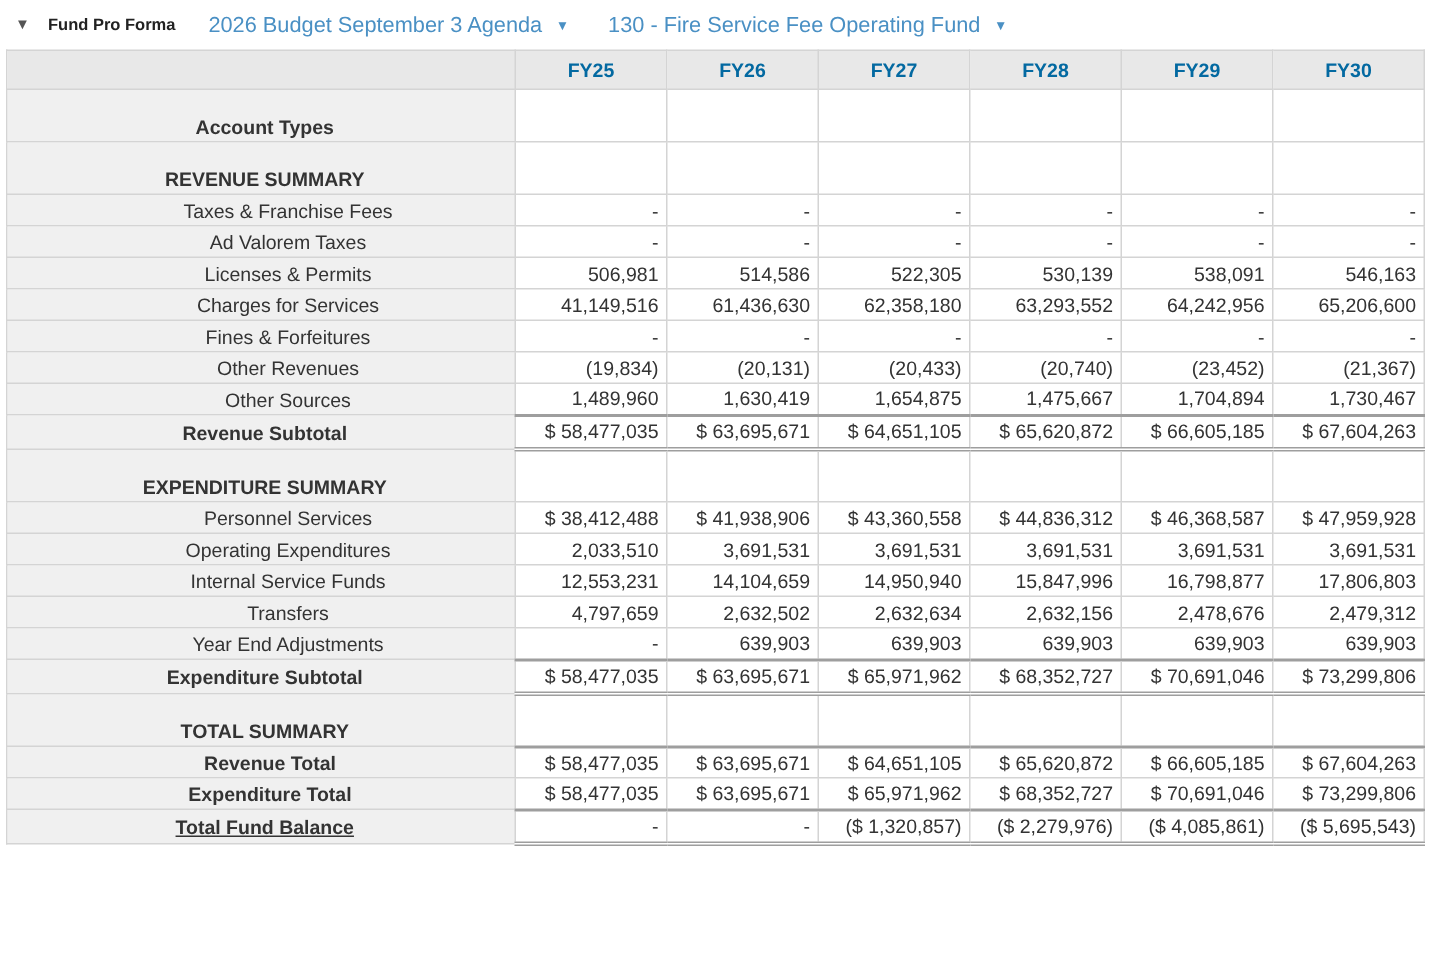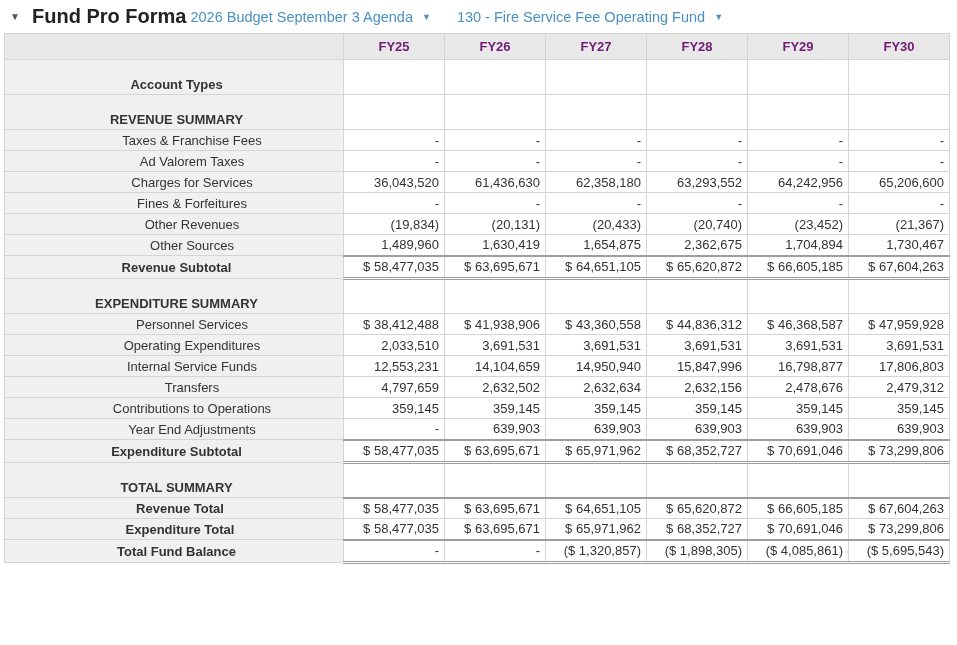--- a/index.html
+++ b/index.html
@@ -10,34 +10,34 @@
     --strong:#9e9e9e;
     --text:#333333;
   }
   *{box-sizing:border-box;margin:0;padding:0;}
   html,body{background:#ffffff;width:957px;height:645px;overflow:hidden;
     font-family:"Liberation Sans","DejaVu Sans",sans-serif;color:var(--text);}
 
   
   .topbar{height:33px;display:flex;align-items:center;padding-left:10px;background:#fff;}
   .collapse-caret{font-size:10px;color:#555;width:22px;cursor:pointer;}
-  .topbar-title{font-weight:bold;font-size:20px;color:#222;margin-right:4px;}
+  .topbar-title{font-weight:bold;font-size:11px;color:#222;margin-right:22px;}
   .topbar-link{display:flex;align-items:center;color:var(--blue);font-size:14.5px;
     margin-right:26px;cursor:pointer;white-space:nowrap;}
   .topbar-link .dd-caret{font-size:9px;margin-left:9px;color:var(--blue);}
 
   
   table.proforma{border-collapse:collapse;margin-left:4px;width:945px;table-layout:fixed;
     font-size:13px;}
   col.c-label{width:339px;}
   col.c-val{width:101px;}
   td,th{border:1px solid var(--border);overflow:hidden;white-space:nowrap;}
 
   thead th{background:var(--header-bg);font-weight:bold;height:26px;
-    color:#701a75;margin-top:20px;}
+    color:#0369a1;margin-top:20px;}
   thead th.corner{background:var(--header-bg);}
 
   .label-cell{background:var(--label-bg);text-align:center;padding-left:5px;}
   .value-cell{background:#ffffff;text-align:right;padding-right:5px;}
 
   tr.row-section td{height:35px;vertical-align:bottom;padding-bottom:2px;}
   tr.row-section .label-cell{font-weight:bold;}
 
   tr.row-detail td{height:21px;vertical-align:middle;}
   tr.row-detail .label-cell{padding-left:36px;}
@@ -45,21 +45,21 @@
   tr.row-subtotal td{height:23px;vertical-align:middle;}
   tr.row-subtotal .label-cell{font-weight:bold;}
   tr.row-subtotal .value-cell{border-top:2px solid var(--strong);
     border-bottom:3px double var(--strong);}
 
   tr.row-total td{height:21px;vertical-align:middle;}
   tr.row-total .label-cell{font-weight:bold;padding-left:12px;}
   tr.row-section + tr.row-total .value-cell{border-top:2px solid var(--strong);}
 
   tr.row-grand td{height:23px;vertical-align:middle;}
-  tr.row-grand .label-cell{font-weight:bold;}
+  tr.row-grand .label-cell{font-weight:bold;text-decoration:underline;}
   tr.row-grand .value-cell{border-top:2px solid var(--strong);
     border-bottom:3px double var(--strong);}
 </style>
 </head>
 <body>
 
 <div class="topbar">
   <span class="collapse-caret">▼</span>
   <span class="topbar-title">Fund Pro Forma</span>
   <span class="topbar-link">
@@ -124,22 +124,31 @@
       <tr class="row-detail">
         <td class="label-cell">Ad Valorem Taxes</td>
         <td class="value-cell">-</td>
         <td class="value-cell">-</td>
         <td class="value-cell">-</td>
         <td class="value-cell">-</td>
         <td class="value-cell">-</td>
         <td class="value-cell">-</td>
       </tr>
       <tr class="row-detail">
+        <td class="label-cell">Licenses &amp; Permits</td>
+        <td class="value-cell">506,981</td>
+        <td class="value-cell">514,586</td>
+        <td class="value-cell">522,305</td>
+        <td class="value-cell">530,139</td>
+        <td class="value-cell">538,091</td>
+        <td class="value-cell">546,163</td>
+      </tr>
+      <tr class="row-detail">
         <td class="label-cell">Charges for Services</td>
-        <td class="value-cell">36,043,520</td>
+        <td class="value-cell">41,149,516</td>
         <td class="value-cell">61,436,630</td>
         <td class="value-cell">62,358,180</td>
         <td class="value-cell">63,293,552</td>
         <td class="value-cell">64,242,956</td>
         <td class="value-cell">65,206,600</td>
       </tr>
       <tr class="row-detail">
         <td class="label-cell">Fines &amp; Forfeitures</td>
         <td class="value-cell">-</td>
         <td class="value-cell">-</td>
@@ -155,21 +164,21 @@
         <td class="value-cell">(20,433)</td>
         <td class="value-cell">(20,740)</td>
         <td class="value-cell">(23,452)</td>
         <td class="value-cell">(21,367)</td>
       </tr>
       <tr class="row-detail">
         <td class="label-cell">Other Sources</td>
         <td class="value-cell">1,489,960</td>
         <td class="value-cell">1,630,419</td>
         <td class="value-cell">1,654,875</td>
-        <td class="value-cell">2,362,675</td>
+        <td class="value-cell">1,475,667</td>
         <td class="value-cell">1,704,894</td>
         <td class="value-cell">1,730,467</td>
       </tr>
       <tr class="row-subtotal">
         <td class="label-cell">Revenue Subtotal</td>
         <td class="value-cell">$ 58,477,035</td>
         <td class="value-cell">$ 63,695,671</td>
         <td class="value-cell">$ 64,651,105</td>
         <td class="value-cell">$ 65,620,872</td>
         <td class="value-cell">$ 66,605,185</td>
@@ -214,29 +223,20 @@
       <tr class="row-detail">
         <td class="label-cell">Transfers</td>
         <td class="value-cell">4,797,659</td>
         <td class="value-cell">2,632,502</td>
         <td class="value-cell">2,632,634</td>
         <td class="value-cell">2,632,156</td>
         <td class="value-cell">2,478,676</td>
         <td class="value-cell">2,479,312</td>
       </tr>
       <tr class="row-detail">
-        <td class="label-cell">Contributions to Operations</td>
-        <td class="value-cell">359,145</td>
-        <td class="value-cell">359,145</td>
-        <td class="value-cell">359,145</td>
-        <td class="value-cell">359,145</td>
-        <td class="value-cell">359,145</td>
-        <td class="value-cell">359,145</td>
-      </tr>
-      <tr class="row-detail">
         <td class="label-cell">Year End Adjustments</td>
         <td class="value-cell">-</td>
         <td class="value-cell">639,903</td>
         <td class="value-cell">639,903</td>
         <td class="value-cell">639,903</td>
         <td class="value-cell">639,903</td>
         <td class="value-cell">639,903</td>
       </tr>
       <tr class="row-subtotal">
         <td class="label-cell">Expenditure Subtotal</td>
@@ -272,18 +272,18 @@
         <td class="value-cell">$ 65,971,962</td>
         <td class="value-cell">$ 68,352,727</td>
         <td class="value-cell">$ 70,691,046</td>
         <td class="value-cell">$ 73,299,806</td>
       </tr>
       <tr class="row-grand">
         <td class="label-cell">Total Fund Balance</td>
         <td class="value-cell">-</td>
         <td class="value-cell">-</td>
         <td class="value-cell">($ 1,320,857)</td>
-        <td class="value-cell">($ 1,898,305)</td>
+        <td class="value-cell">($ 2,279,976)</td>
         <td class="value-cell">($ 4,085,861)</td>
         <td class="value-cell">($ 5,695,543)</td>
       </tr>
     </tbody>
 </table>
 
 </body></html>

